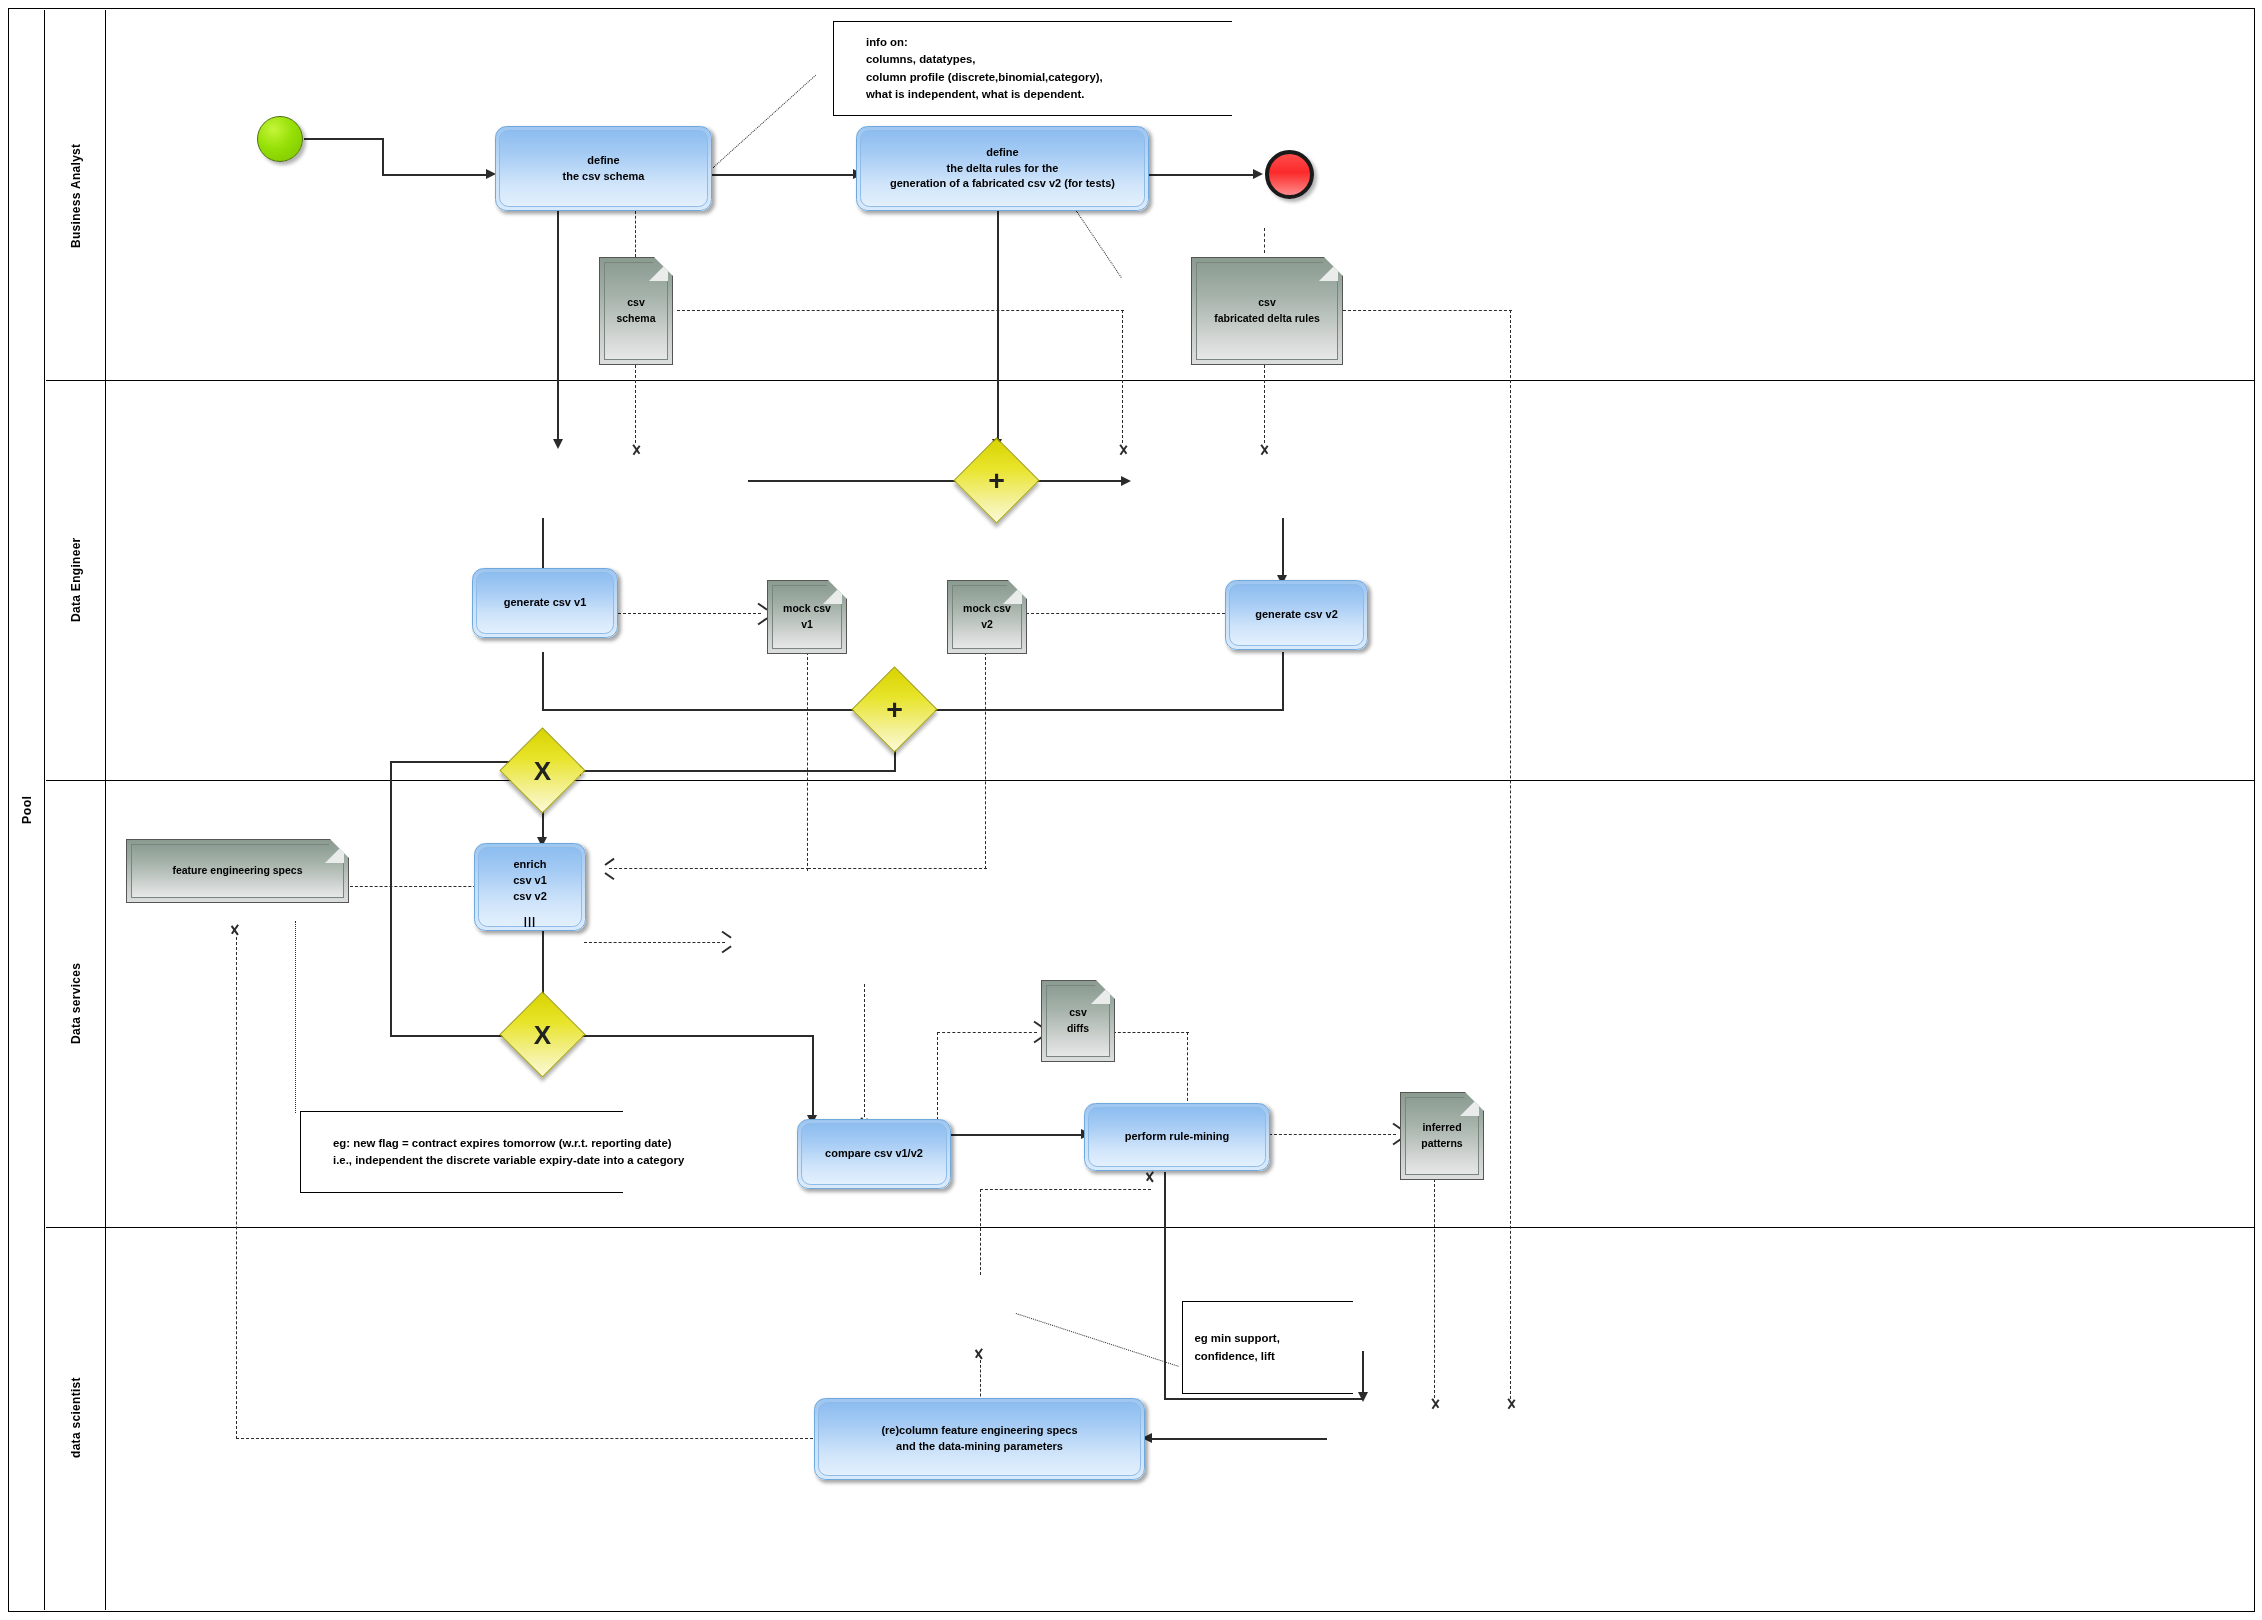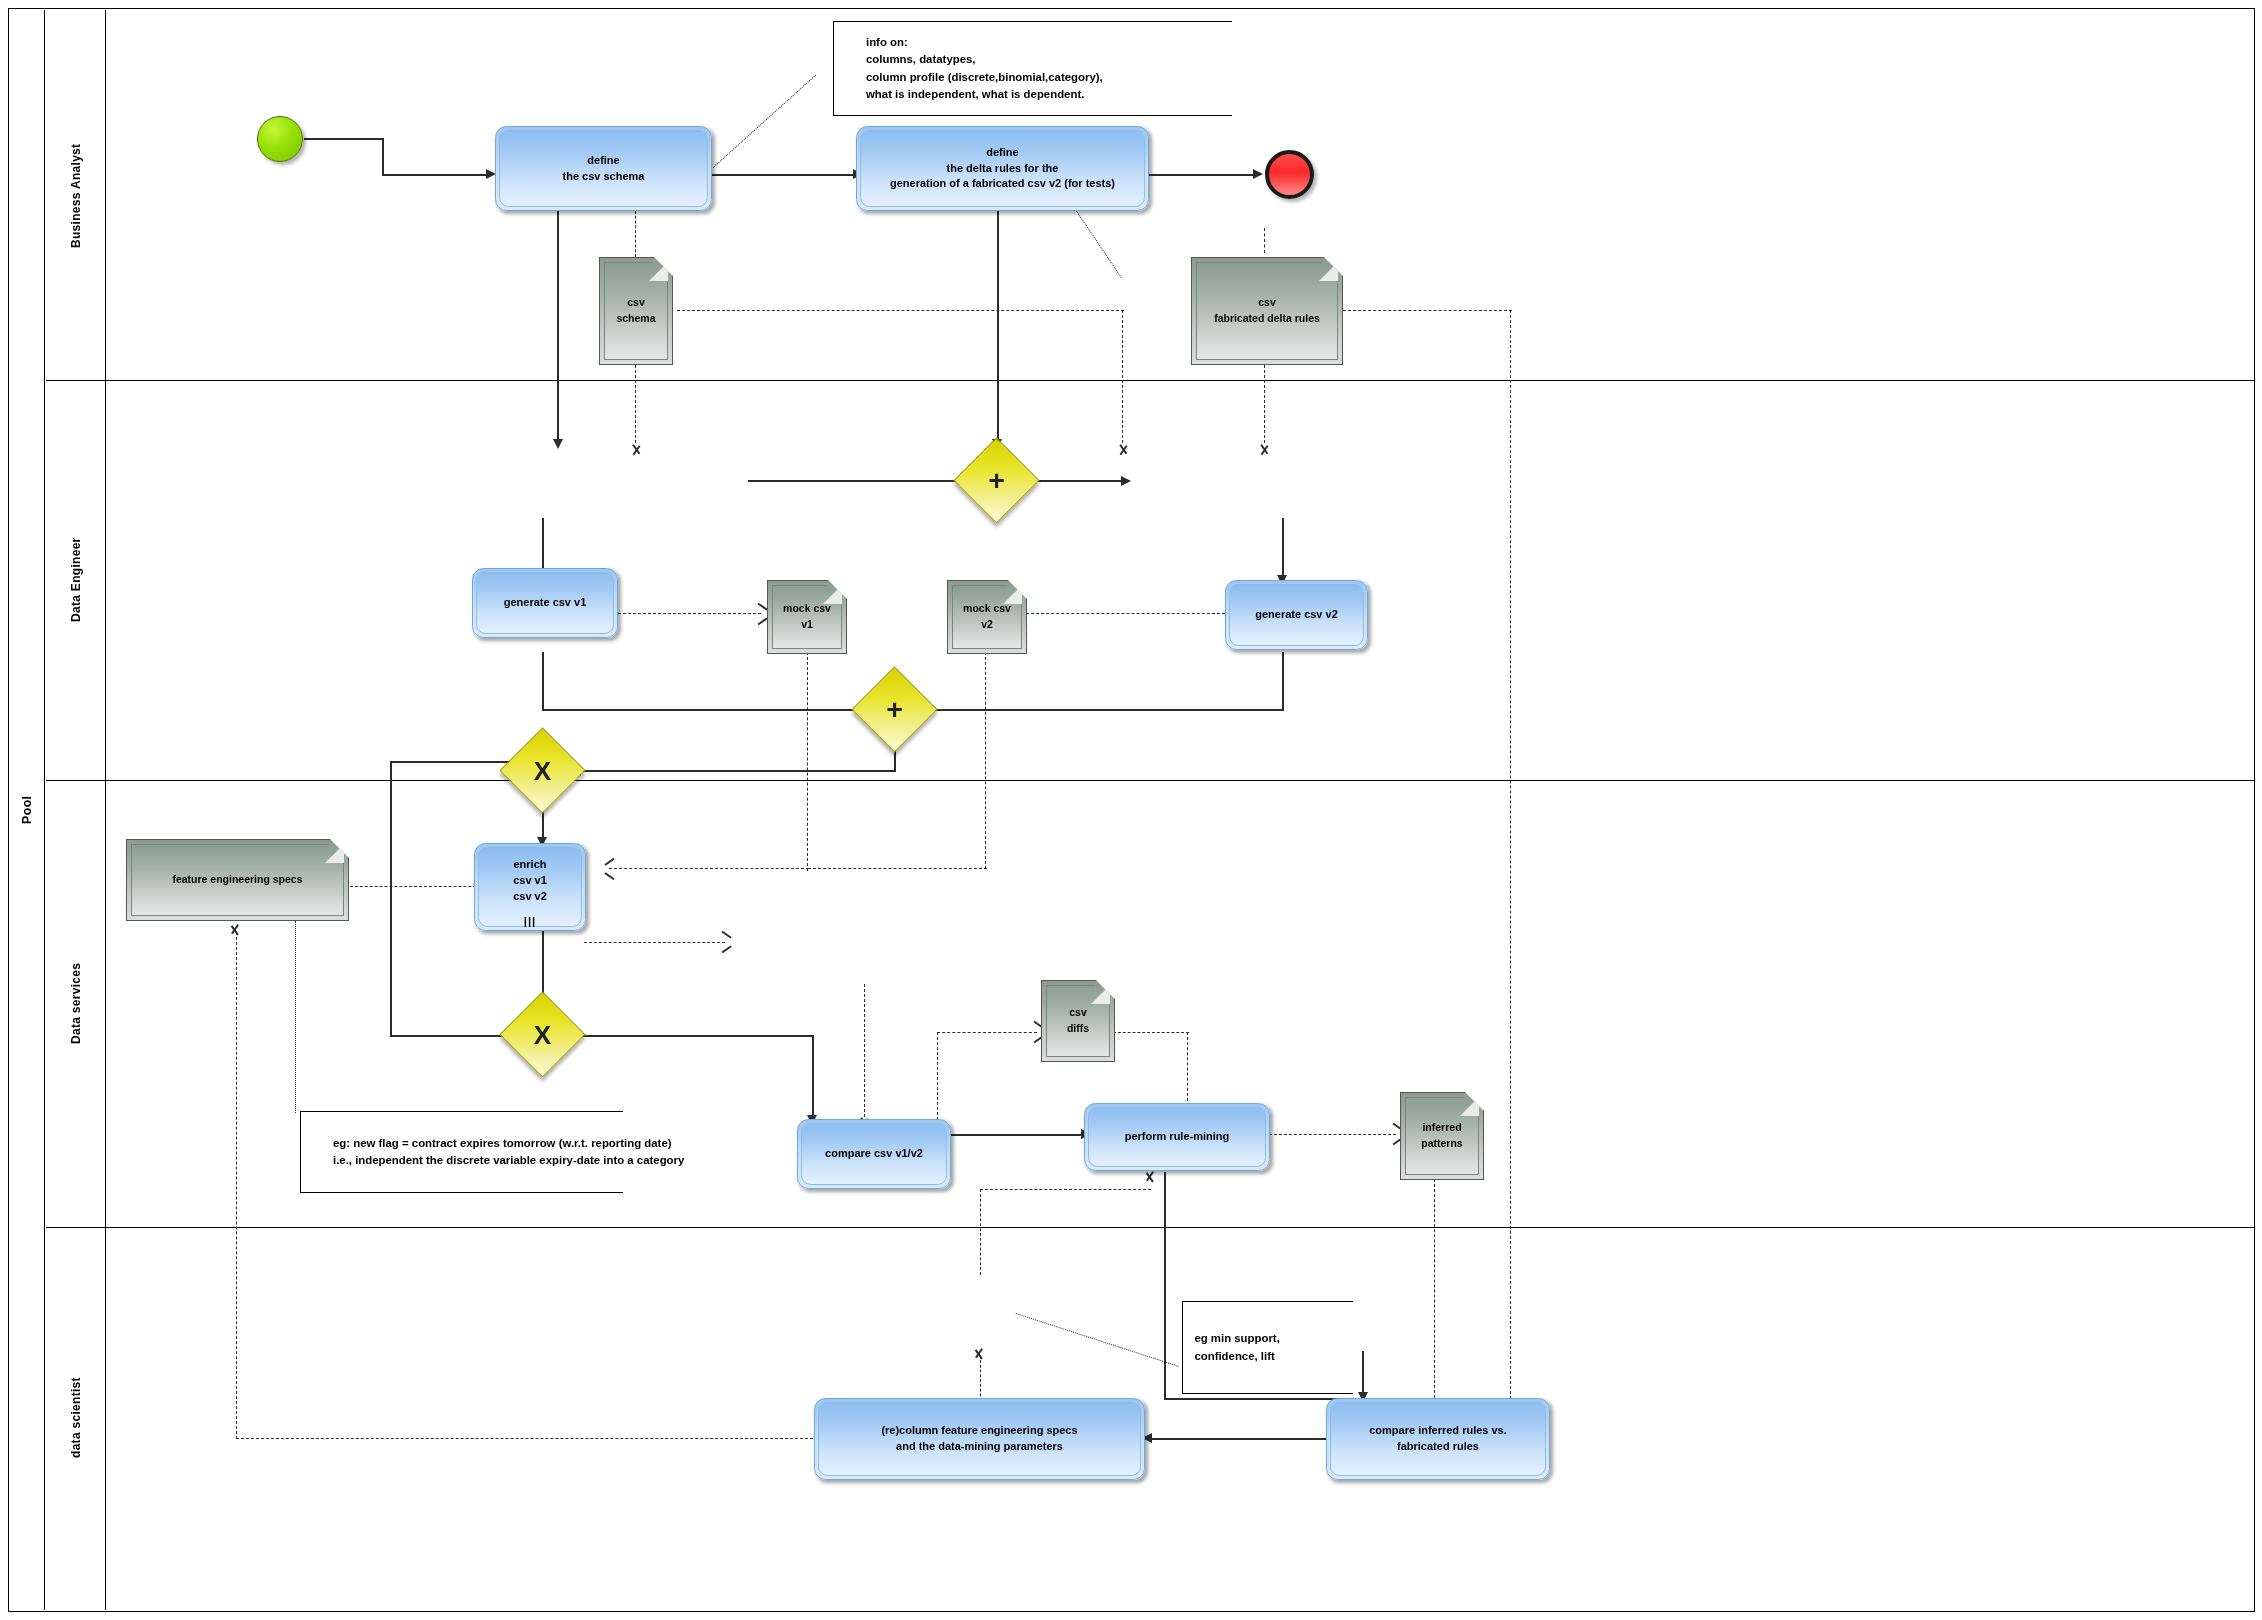--- a/index.html
+++ b/index.html
@@ -288,24 +288,20 @@
   </div>
 
   <div class="task" style="left:797px;top:1119px;width:154px;height:70px;">
     <span class="inner" style="white-space:pre-line;">compare csv v1/v2</span>
   </div>
 
   <div class="task" style="left:1084px;top:1103px;width:186px;height:68px;">
     <span class="inner" style="white-space:pre-line;">perform rule-mining</span>
   </div>
 
-  <div class="task" style="left:1326px;top:1398px;width:224px;height:82px;">
-    <span class="inner" style="white-space:pre-line;">compare inferred rules vs.
-fabricated rules</span>
-  </div>
 
   <div class="task" style="left:814px;top:1398px;width:331px;height:82px;">
     <span class="inner" style="white-space:pre-line;">(re)column feature engineering specs
 and the data-mining parameters</span>
   </div>
 
   <div class="dobj" style="left:599px;top:257px;width:74px;height:108px;">
     <span class="dogear" style="right:3.8px;top:3.8px;"></span>
     <span class="inner" style="white-space:pre-line;">csv
 schema</span>
@@ -322,21 +318,21 @@
     <span class="inner" style="white-space:pre-line;">mock csv
 v1</span>
   </div>
 
   <div class="dobj" style="left:947px;top:580px;width:80px;height:74px;">
     <span class="dogear" style="right:3.8px;top:3.8px;"></span>
     <span class="inner" style="white-space:pre-line;">mock csv
 v2</span>
   </div>
 
-  <div class="dobj" style="left:126px;top:839px;width:223px;height:82px;">
+  <div class="dobj" style="left:126px;top:839px;width:223px;height:64px;">
     <span class="dogear" style="right:3.8px;top:3.8px;"></span>
     <span class="inner" style="white-space:pre-line;">feature engineering specs</span>
   </div>
 
 
   <div class="dobj" style="left:1041px;top:980px;width:74px;height:82px;">
     <span class="dogear" style="right:3.8px;top:3.8px;"></span>
     <span class="inner" style="white-space:pre-line;">csv
 diffs</span>
   </div>

